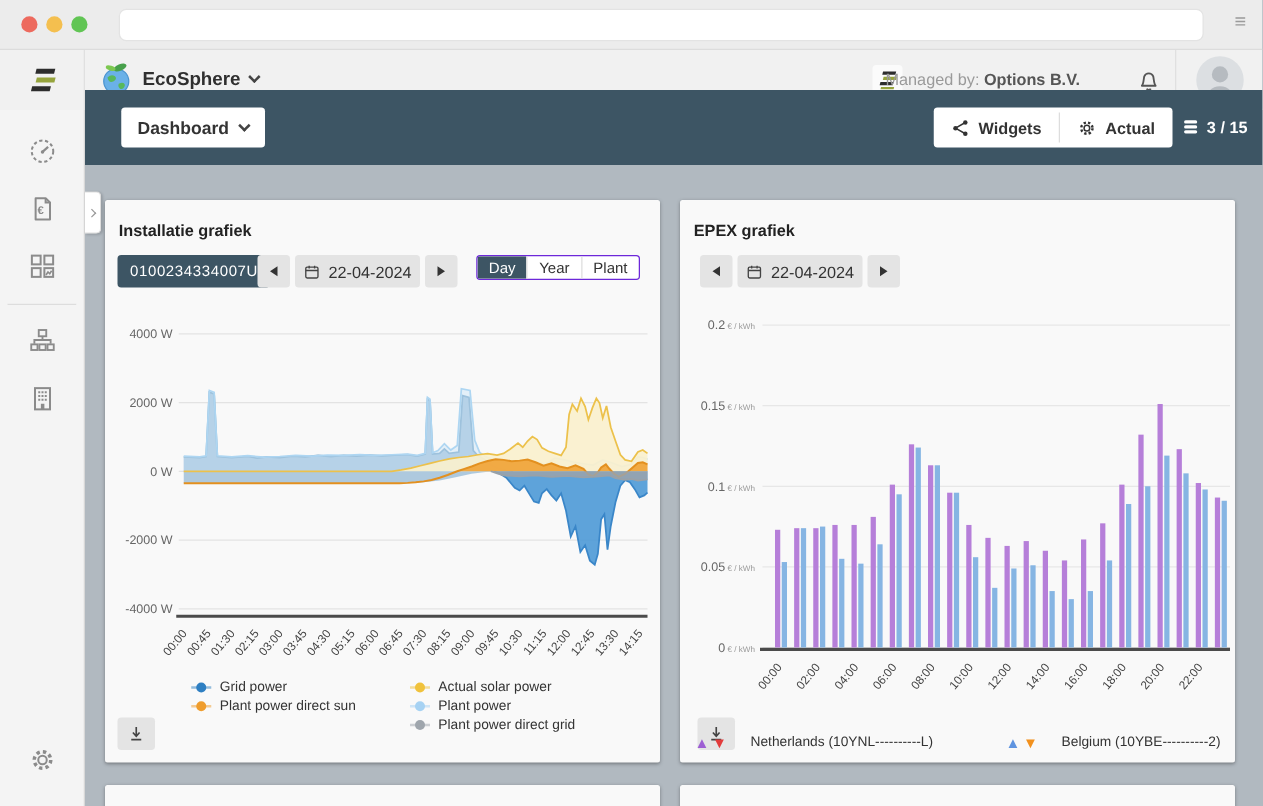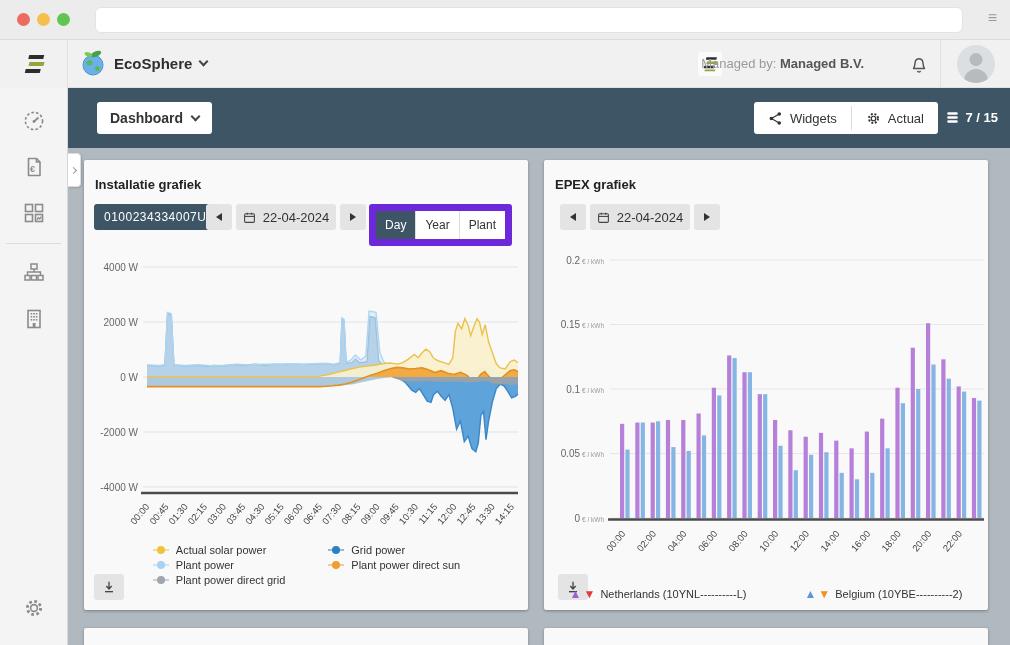--- a/index.html
+++ b/index.html
@@ -16,53 +16,53 @@
   .brand{position:absolute;left:80px;top:50px;display:flex;align-items:center;gap:8px}
   .brand-name{font-size:15px;font-weight:bold;color:#2f2f2f}
   .chev{width:7px;height:7px;border-right:2px solid #444;border-bottom:2px solid #444;transform:rotate(45deg);margin-top:-4px}
   .managed{position:absolute;right:146px;top:56px;font-size:13px;color:#9a9a9a;white-space:nowrap}
   .managed b{color:#555}
   .mini-logo-box{position:absolute;right:288px;top:52px;width:24px;height:24px;background:#fbfbfb;border-radius:3px;display:flex;align-items:center;justify-content:center}
   .bell{position:absolute;right:80px;top:53px}
   .avatar-zone{position:absolute;right:0;top:40px;width:70px;height:48px;border-left:1px solid #e0e0e0;display:flex;align-items:center;justify-content:center}
   .avatar{width:38px;height:38px;border-radius:50%;background:#dcdfe2;overflow:hidden}
   
-  .navbar{position:absolute;left:68px;top:88px;width:942px;height:60px;background:#3d5564}
+  .navbar{position:absolute;left:68px;top:72px;width:942px;height:60px;background:#3d5564}
   .dash-btn{position:absolute;left:29px;top:14px;height:32px;background:#fff;border-radius:3px;display:flex;align-items:center;gap:9px;padding:0 13px;font-size:14px;font-weight:bold;color:#333;cursor:pointer}
   .nav-pill{position:absolute;right:72px;top:14px;height:32px;background:#fff;border-radius:3px;display:flex;align-items:stretch}
-  .nav-btn{display:flex;align-items:center;gap:7px;padding:0 14px;font-size:13px;font-weight:normal;color:#333;cursor:pointer}
+  .nav-btn{display:flex;align-items:center;gap:7px;padding:0 14px;font-size:13px;font-weight:bold;color:#333;cursor:pointer}
   .nav-sep{width:1px;background:#ddd;margin:4px 0}
   .counter{position:absolute;right:12px;top:22px;color:#fff;font-size:13px;font-weight:bold;display:flex;align-items:center;gap:5px}
   
   .sidebar{position:absolute;left:0;top:88px;width:68px;height:557px;background:#f4f4f4;border-right:1px solid #d8d8d8}
   .side-ic{position:absolute;left:22px;width:24px;height:24px;cursor:pointer}
   .side-div{position:absolute;left:6px;top:155px;width:55px;height:1px;background:#ddd}
   .expander{position:absolute;left:68px;top:153px;width:13px;height:34px;background:#fff;border:1px solid #ddd;border-left:none;border-radius:0 4px 4px 0;display:flex;align-items:center;justify-content:center;box-shadow:1px 1px 2px rgba(0,0,0,.15);cursor:pointer}
   .chev-r{width:5px;height:5px;border-right:1.6px solid #999;border-bottom:1.6px solid #999;transform:rotate(-45deg);margin-left:-2px}
   
   .card{position:absolute;background:#f9f9f9;box-shadow:0 1px 3px rgba(0,0,0,.35);border-radius:2px}
   .card-title{position:absolute;left:11px;top:17px;font-size:13px;font-weight:bold;color:#222}
   .badge{position:absolute;left:10px;top:44px;height:26px;line-height:26px;padding:0 10px;background:#3d5564;color:#fff;font-weight:normal;font-size:12px;letter-spacing:.5px;border-radius:3px}
   .gbtn{position:absolute;top:44px;background:#e4e4e4;border-radius:3px;display:flex;align-items:center;justify-content:center;height:26px;cursor:pointer;color:#333}
   .date-btn{gap:7px;font-size:13px}
   .tri-l{width:0;height:0;border-top:4px solid transparent;border-bottom:4px solid transparent;border-right:6px solid #333}
   .tri-r{width:0;height:0;border-top:4px solid transparent;border-bottom:4px solid transparent;border-left:6px solid #333}
-  .seg-group{position:absolute;right:16px;top:44px;display:flex;border:7px solid #6d28d9;border-radius:3px;overflow:hidden;background:#fff;height:42px}
+  .seg-group{position:absolute;right:16px;top:44px;display:flex;border:1px solid #6d28d9;border-radius:3px;overflow:hidden;background:#fff;height:20px}
   .seg{padding:0 9px;font-size:12px;color:#333;display:flex;align-items:center;cursor:pointer;border-left:1px solid #ddd}
   .seg:first-child{border-left:none}
   .seg-active{background:#3d5564;color:#fff}
   .chart-svg{position:absolute;left:0;top:84px}
   .dl-btn{position:absolute;left:10px;top:414px;width:30px;height:26px;background:#e4e4e4;border-radius:3px;display:flex;align-items:center;justify-content:center;cursor:pointer}
   .legend{position:absolute;left:0;top:384px;width:444px;display:flex;justify-content:center;gap:42px}
   .leg-col{display:flex;flex-direction:column;gap:3px}
   .leg-item{display:flex;align-items:center;gap:6px;font-size:11px;color:#333}
   .elegend{position:absolute;left:0;top:428px;width:444px;display:flex;justify-content:center;gap:58px}
   .eleg-item{display:flex;align-items:center;gap:2px;font-size:11px;color:#333}
   .tri{font-size:12px;line-height:12px}
-  .eleg-label{margin-left:3px}
+  .eleg-label{margin-left:17px}
   .card-stub{position:absolute;background:#f9f9f9;box-shadow:0 1px 3px rgba(0,0,0,.35);border-radius:2px 2px 0 0}
 </style>
 </head>
 <body>
 
 <div class="chrome">
   <div class="dot" style="left:17px;background:#ed6a5e"></div>
   <div class="dot" style="left:37px;background:#f4bf4f"></div>
   <div class="dot" style="left:57px;background:#61c554"></div>
   <div class="urlbar"></div>
@@ -95,21 +95,21 @@
     <g transform="skewX(-14) translate(5,0)">
       <rect x="3" y="3" width="14" height="3.4" fill="#2d2d2d"></rect>
       <rect x="5" y="8.6" width="14" height="3.4" fill="#96a43d"></rect>
       <rect x="3" y="14.2" width="14" height="3.4" fill="#2d2d2d"></rect>
       <rect x="5" y="19.4" width="14" height="2.4" fill="#96a43d"></rect>
     </g>
   </svg>
 </div>
 <div class="managed">
   <span>Managed by:</span>
-  <b>Managed B.V.</b>
+  <b>Options B.V.</b>
 </div>
 <div class="bell">
   <svg width="22" height="22" viewBox="0 0 24 24">
     <path d="M6 17 c1.6-1.6 1.6-6.5 2.1-8.2 a4.2 4.2 0 0 1 7.8 0 C16.4 10.5 16.4 15.4 18 17 z" fill="none" stroke="#555" stroke-width="1.6" stroke-linejoin="round"></path>
     <path d="M10.3 19.5 a1.8 1.8 0 0 0 3.4 0" fill="none" stroke="#555" stroke-width="1.6"></path>
   </svg>
 </div>
 <div class="avatar-zone">
   <div class="avatar">
     <svg width="38" height="38" viewBox="0 0 38 38">
@@ -142,21 +142,21 @@
       </svg>
       <span>Actual</span>
     </div>
   </div>
   <div class="counter">
     <svg width="15" height="15" viewBox="0 0 20 20">
       <rect x="3" y="3" width="14" height="3.4" rx="1.7" fill="#fff"></rect>
       <rect x="3" y="8.3" width="14" height="3.4" rx="1.7" fill="#fff"></rect>
       <rect x="3" y="13.6" width="14" height="3.4" rx="1.7" fill="#fff"></rect>
     </svg>
-    <span>7 / 15</span>
+    <span>3 / 15</span>
   </div>
 </div>
 
 <div class="sidebar">
   <div class="side-ic" style="top:21px">
     <svg width="24" height="24" viewBox="0 0 24 24">
       <circle cx="12" cy="12" r="8.6" fill="none" stroke="#8b8b8b" stroke-width="1.6" stroke-dasharray="2.6 2.1"></circle>
       <line x1="12" y1="12.5" x2="16.5" y2="8.5" stroke="#8b8b8b" stroke-width="1.8"></line>
       <circle cx="12" cy="12.5" r="1.4" fill="#8b8b8b"></circle>
     </svg>
@@ -286,54 +286,54 @@
   <div class="dl-btn">
     <svg width="16" height="16" viewBox="0 0 24 24">
       <path d="M12 4 v10 M8 10.5 L12 15 L16 10.5" fill="none" stroke="#444" stroke-width="2"></path>
       <line x1="6" y1="19" x2="18" y2="19" stroke="#444" stroke-width="2"></line>
     </svg>
   </div>
   <div class="legend">
       <div class="leg-col">
         <div class="leg-item">
           <svg width="18" height="10">
+            <line x1="1" y1="5" x2="17" y2="5" stroke="#2e7fc2" stroke-opacity="0.5" stroke-width="2"></line>
+            <circle cx="9" cy="5" r="4" fill="#2e7fc2"></circle>
+          </svg>
+          <span>Grid power</span>
+        </div>
+        <div class="leg-item">
+          <svg width="18" height="10">
+            <line x1="1" y1="5" x2="17" y2="5" stroke="#ef9d2d" stroke-opacity="0.5" stroke-width="2"></line>
+            <circle cx="9" cy="5" r="4" fill="#ef9d2d"></circle>
+          </svg>
+          <span>Plant power direct sun</span>
+        </div>
+      </div>
+      <div class="leg-col">
+        <div class="leg-item">
+          <svg width="18" height="10">
             <line x1="1" y1="5" x2="17" y2="5" stroke="#f0c23c" stroke-opacity="0.5" stroke-width="2"></line>
             <circle cx="9" cy="5" r="4" fill="#f0c23c"></circle>
           </svg>
           <span>Actual solar power</span>
         </div>
         <div class="leg-item">
           <svg width="18" height="10">
             <line x1="1" y1="5" x2="17" y2="5" stroke="#a6d2f3" stroke-opacity="0.5" stroke-width="2"></line>
             <circle cx="9" cy="5" r="4" fill="#a6d2f3"></circle>
           </svg>
           <span>Plant power</span>
         </div>
         <div class="leg-item">
           <svg width="18" height="10">
             <line x1="1" y1="5" x2="17" y2="5" stroke="#9fa6ad" stroke-opacity="0.5" stroke-width="2"></line>
             <circle cx="9" cy="5" r="4" fill="#9fa6ad"></circle>
           </svg>
           <span>Plant power direct grid</span>
-        </div>
-      </div>
-      <div class="leg-col">
-        <div class="leg-item">
-          <svg width="18" height="10">
-            <line x1="1" y1="5" x2="17" y2="5" stroke="#2e7fc2" stroke-opacity="0.5" stroke-width="2"></line>
-            <circle cx="9" cy="5" r="4" fill="#2e7fc2"></circle>
-          </svg>
-          <span>Grid power</span>
-        </div>
-        <div class="leg-item">
-          <svg width="18" height="10">
-            <line x1="1" y1="5" x2="17" y2="5" stroke="#ef9d2d" stroke-opacity="0.5" stroke-width="2"></line>
-            <circle cx="9" cy="5" r="4" fill="#ef9d2d"></circle>
-          </svg>
-          <span>Plant power direct sun</span>
         </div>
       </div>
     </div>
 </div>
 
 <div class="card" style="left:544px;top:160px;width:444px;height:450px">
   <div class="card-title">EPEX grafiek</div>
   <div class="gbtn" style="left:16px;width:26px">
       <span class="tri-l"></span>
     </div>

